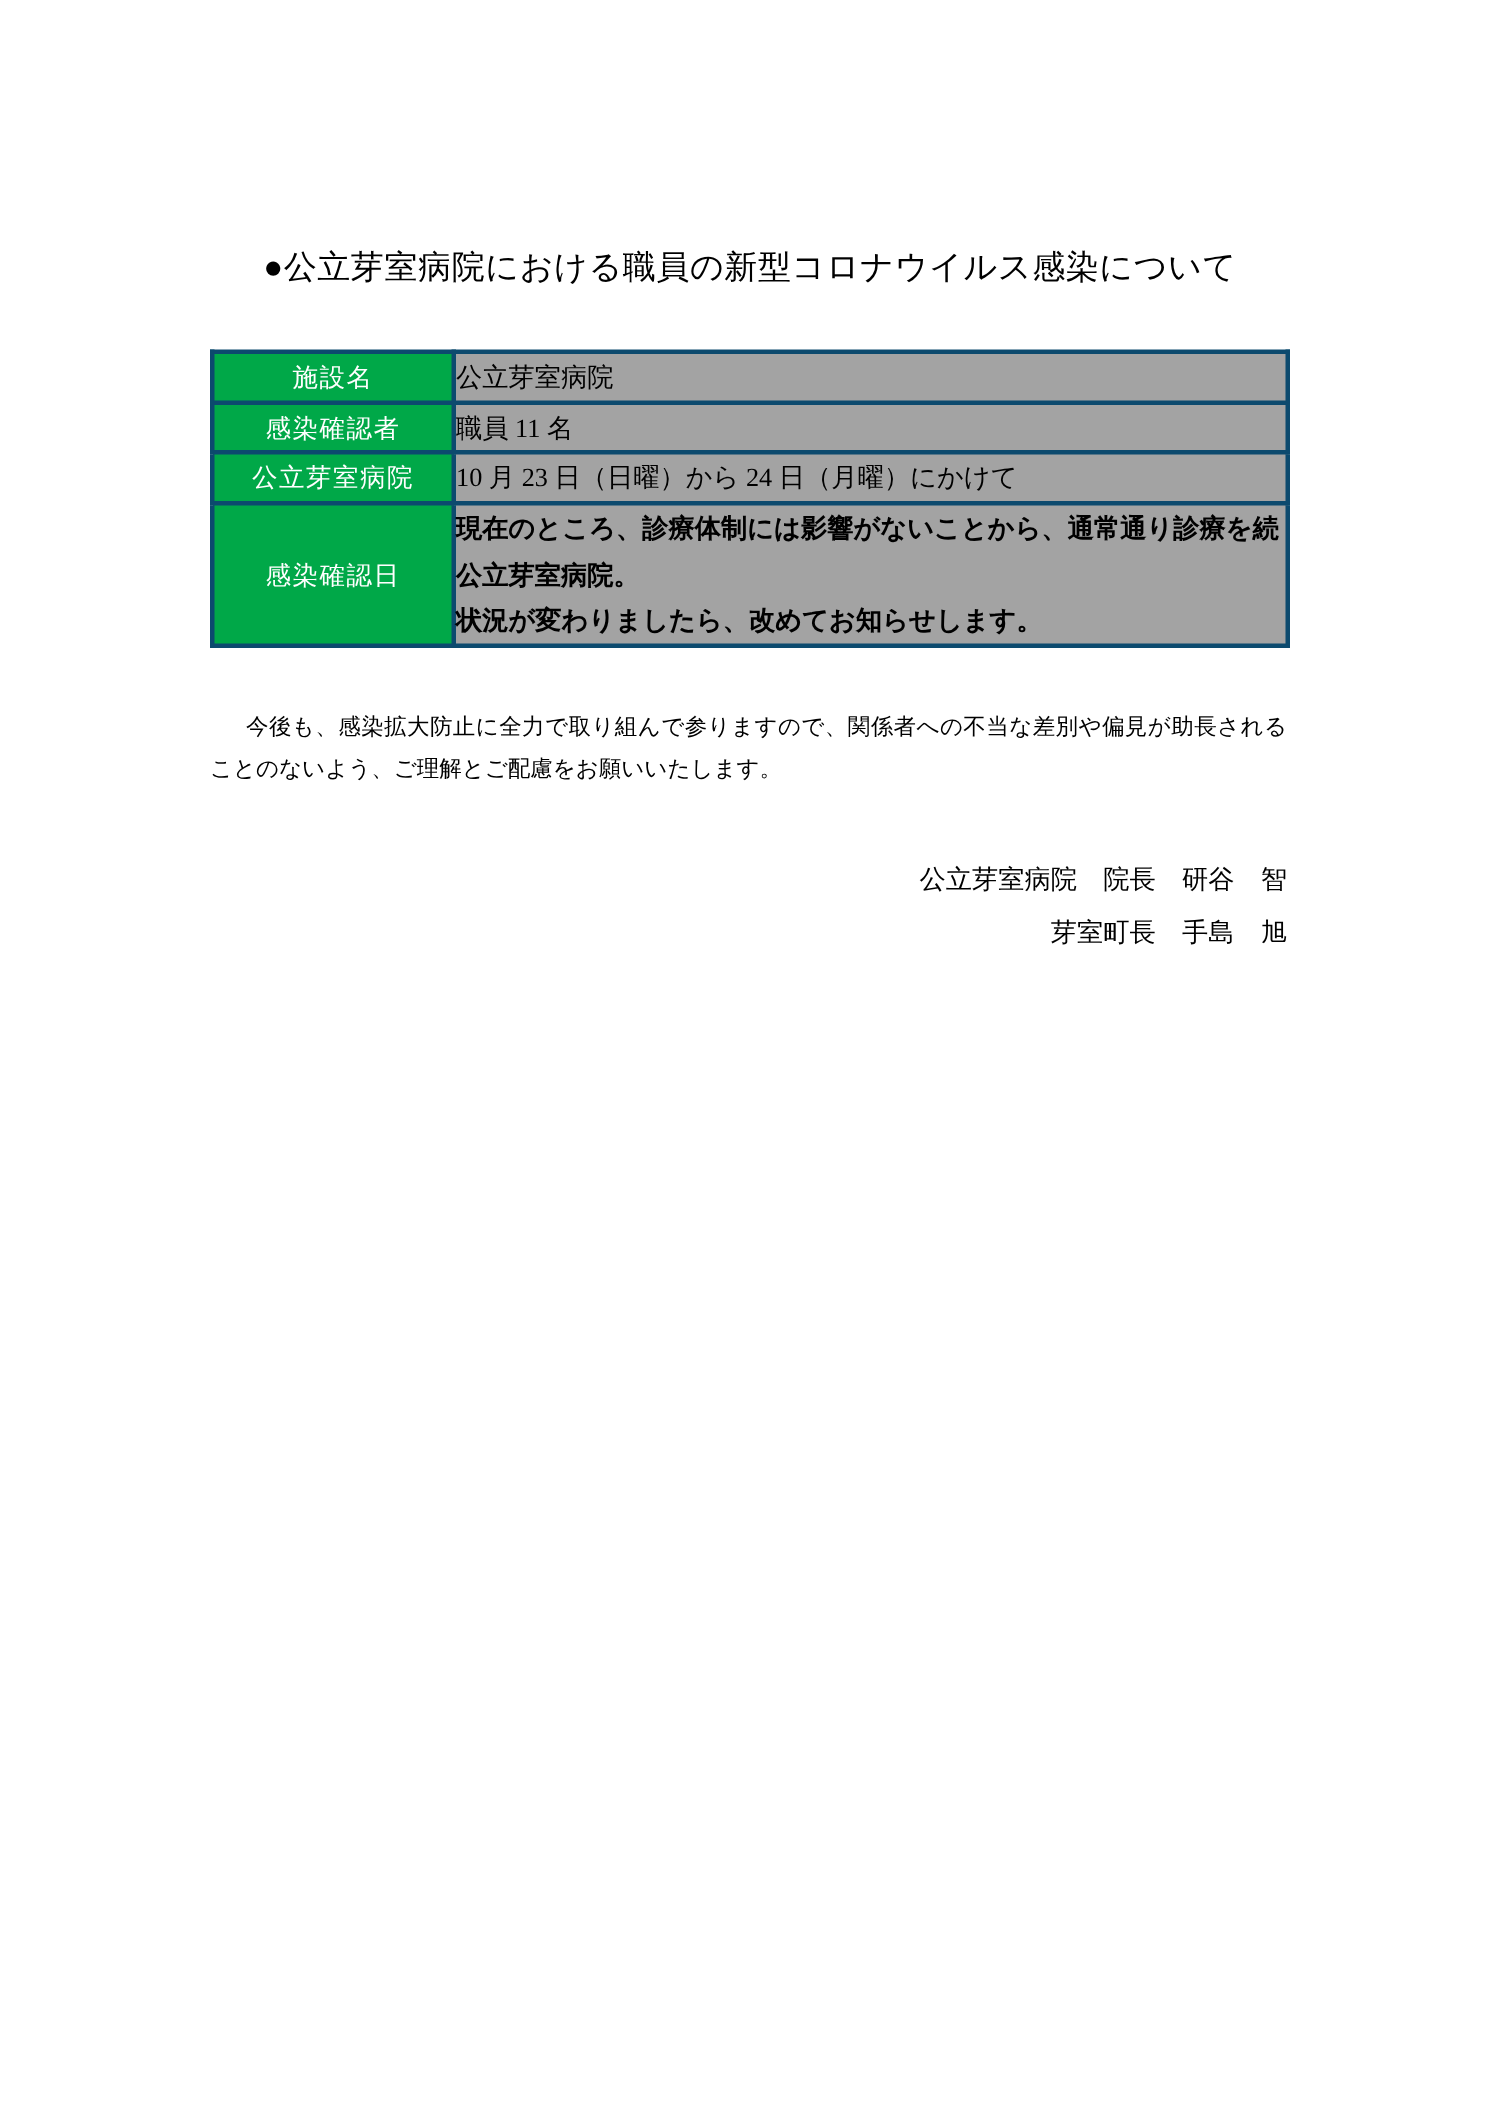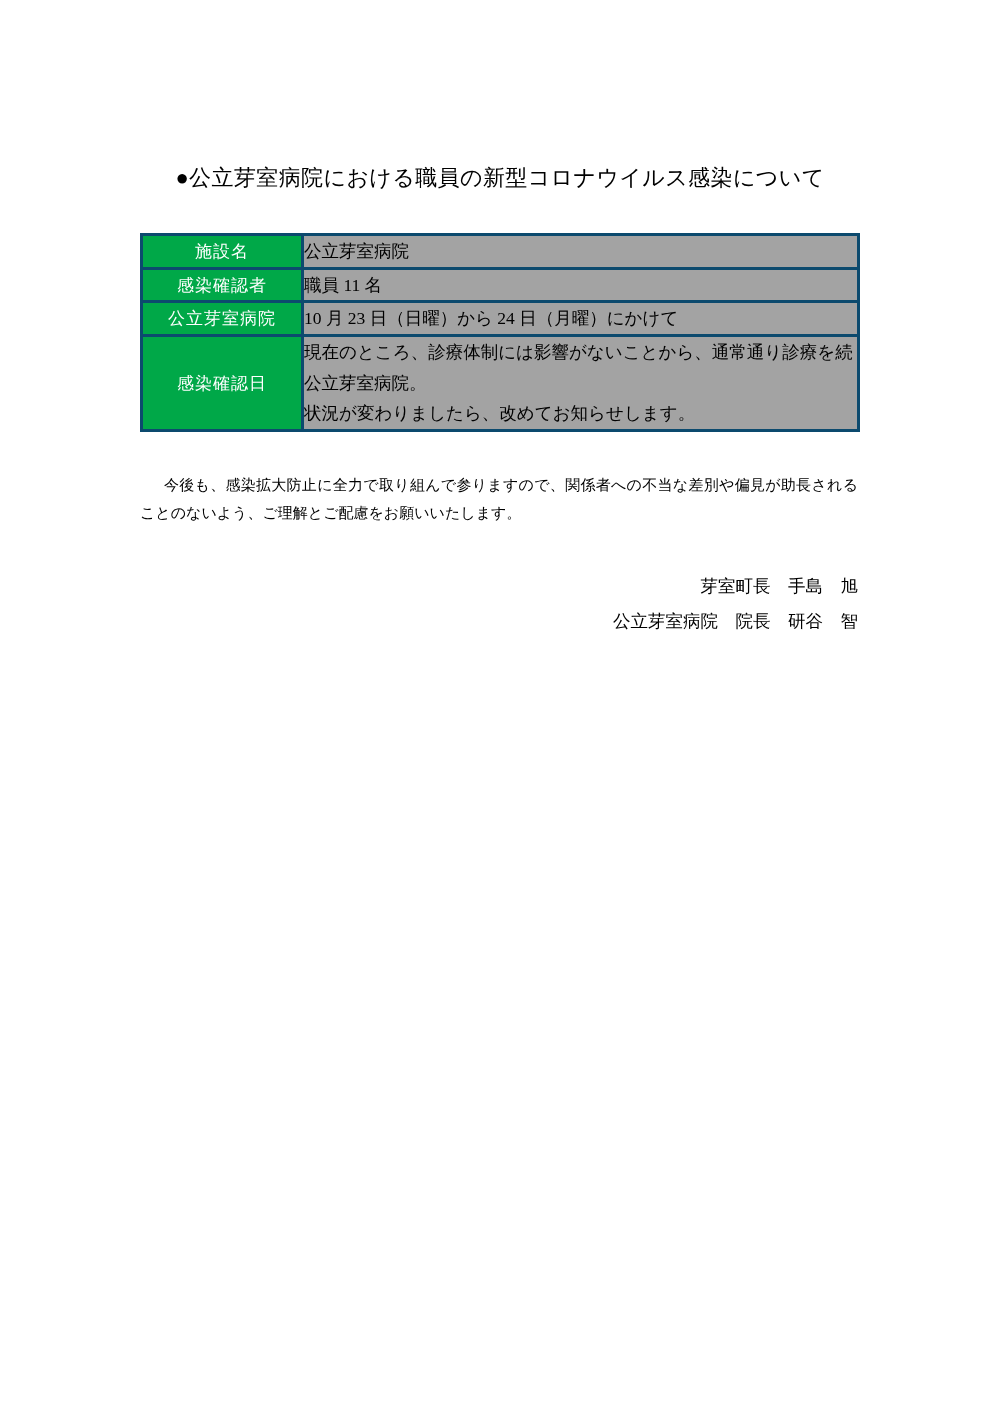--- a/index.html
+++ b/index.html
@@ -64,20 +64,21 @@
     background: #a3a3a3;
     color: #000000;
     font-size: 17.5px;
     padding: 14px 12px 14px 14px;
     line-height: 1.75;
     font-family: "Liberation Serif", "DejaVu Serif", serif;
   }
   td.value-cell .line {
     display: block;
     white-space: nowrap;
+    font-weight: bold;
   }
   .body-para {
     margin-top: 40px;
     font-size: 15px;
     line-height: 1.85;
     text-align: justify;
     text-justify: inter-ideograph;
     width: 718px;
   }
   .body-para .indent {
@@ -126,18 +127,18 @@
           </td>
         </tr>
       </tbody>
     </table>
 
     <p class="body-para">
       <span class="indent">今後も、感染拡大防止に全力で取り組んで参りますので、関係者への不当な差別や偏見が助長されることのないよう、ご理解とご配慮をお願いいたします。</span>
     </p>
 
     <div class="signature">
+      <span class="sig-line">公立芽室病院　院長　研谷　智</span>
       <span class="sig-line">芽室町長　手島　旭</span>
-      <span class="sig-line">公立芽室病院　院長　研谷　智</span>
     </div>
 
   </div>
 </div>
 
 </body></html>

